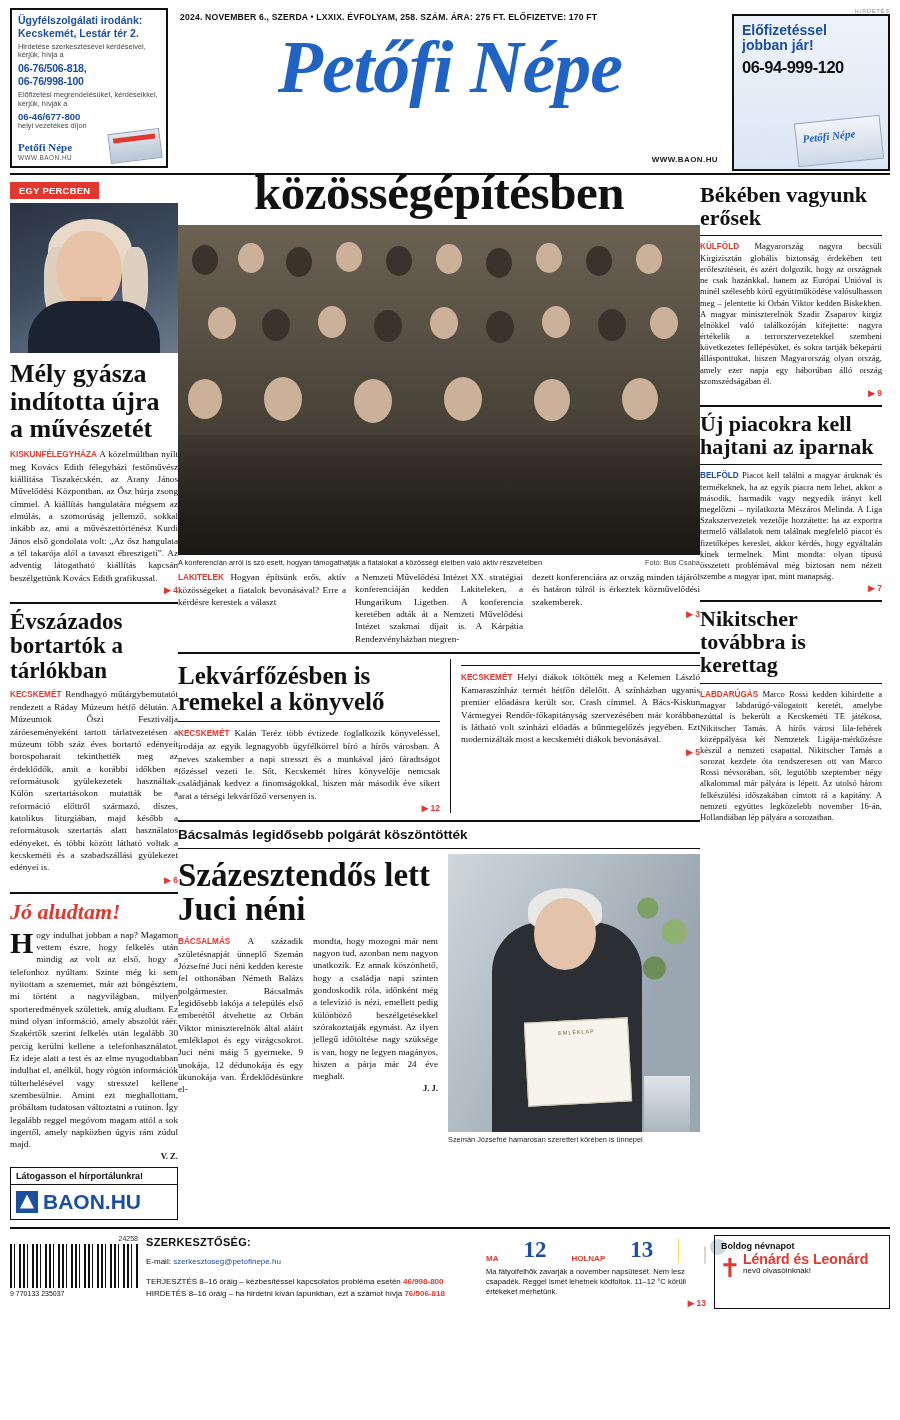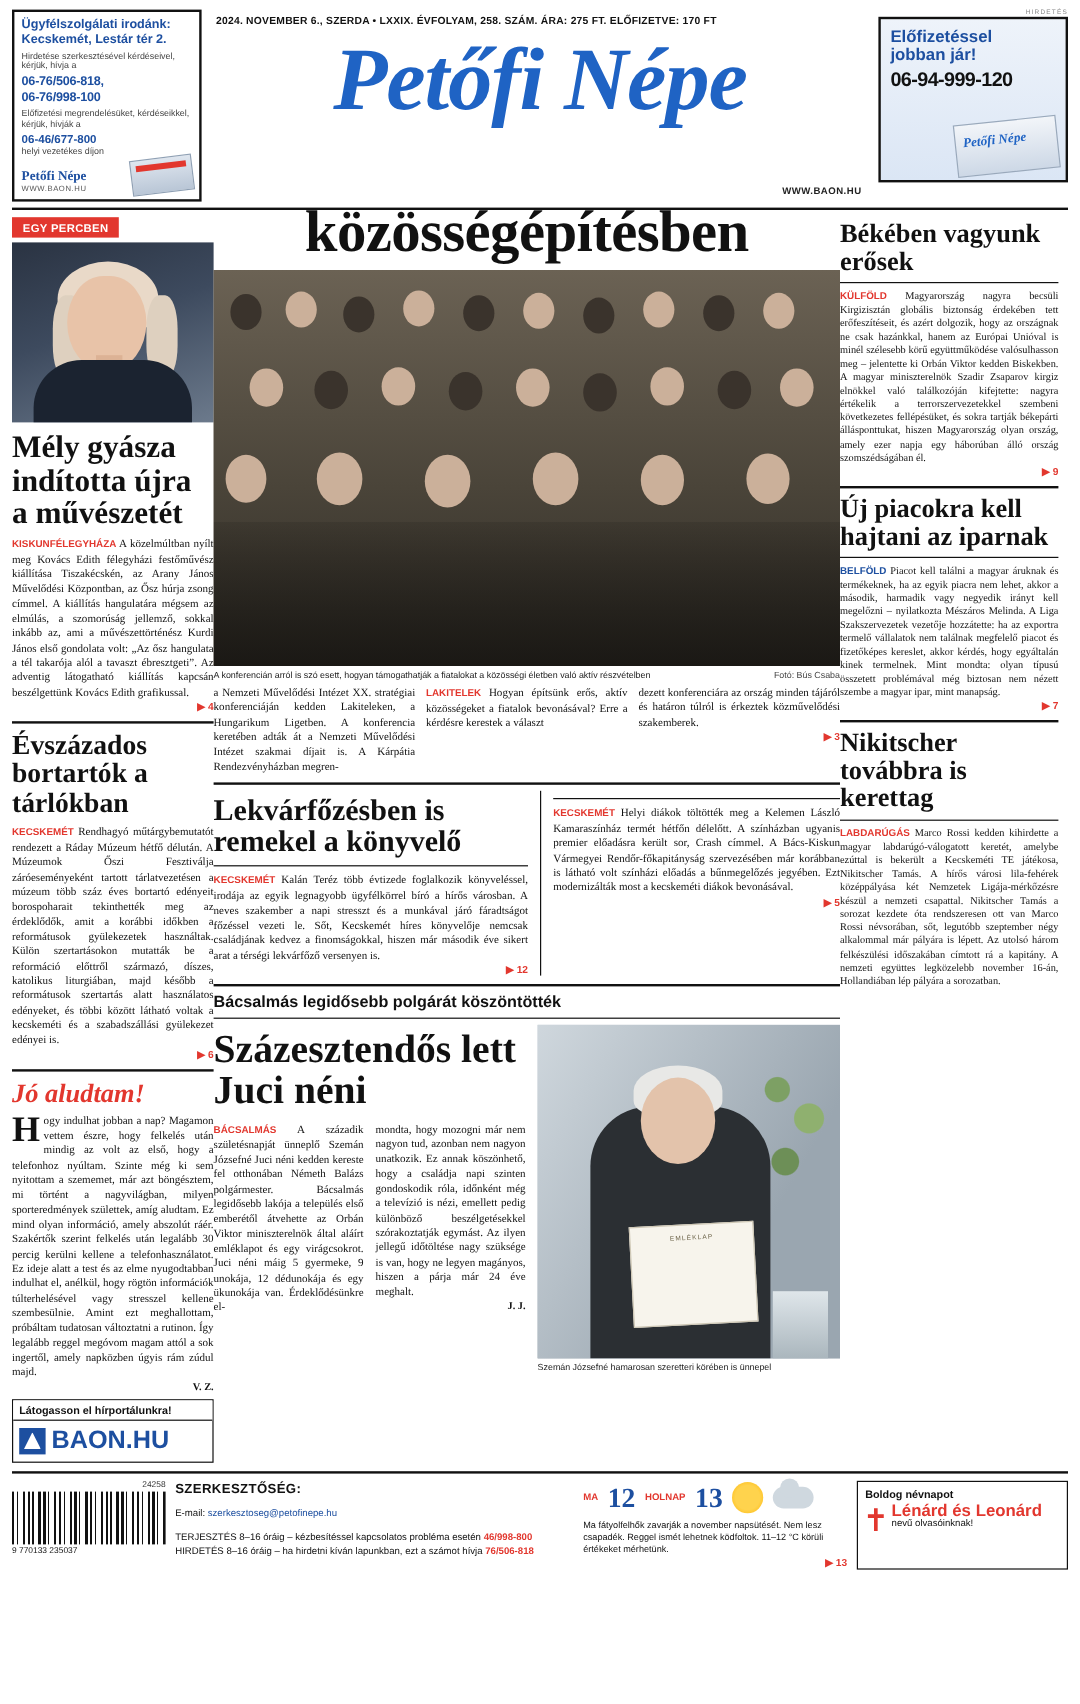--- a/index.html
+++ b/index.html
@@ -41,21 +41,21 @@
     font-family:"Liberation Serif", serif; font-weight:bold; font-style:italic;
     font-size:74px; color:#1f63c4; line-height:1; margin-top:8px; letter-spacing:-1px;
   }
   .weburl { font-family:"Liberation Sans",sans-serif; font-size:8px; font-weight:bold;
     color:#222; position:absolute; right:8px; bottom:4px; letter-spacing:.4px;}
 
   .adbox-right { width:158px; position:relative; }
   .hird { font-family:"Liberation Sans",sans-serif; font-size:5.4px; color:#888;
     text-align:right; letter-spacing:1px; }
   .adbox-right .inner {
-    border:2px solid #111; height:138px; background:linear-gradient(180deg,#eef3fa,#dbe6f5);
+    border:2px solid #111; height:157px; background:linear-gradient(180deg,#eef3fa,#dbe6f5);
     padding:7px 8px; position:relative; overflow:hidden;
   }
   .adbox-right .hl { color:#1d4fa0; font-weight:bold; font-size:14px; line-height:1.05;
     font-family:"Liberation Sans",sans-serif;}
   .adbox-right .ph { color:#111; font-weight:bold; font-size:16.5px; margin-top:6px;
     font-family:"Liberation Sans",sans-serif; letter-spacing:-.5px;}
   .adbox-right .paper2 { position:absolute; right:6px; bottom:6px; width:86px; height:44px;
      background:linear-gradient(180deg,#f2f5f9,#cdd8e6); border:1px solid #9aa9bb; transform:rotate(-6deg);}
   .adbox-right .paper2:after{content:"Petőfi Népe"; position:absolute; left:6px; top:9px;
      font-family:"Liberation Serif",serif; font-style:italic; font-weight:bold;
@@ -184,21 +184,21 @@
   .barcode { width:128px; }
   .bc-num { font-family:"Liberation Sans",sans-serif; font-size:7px; text-align:right; color:#333;}
   .bc-bars { height:44px; margin-top:2px;
      background:repeating-linear-gradient(90deg,#111 0 2px,#fff 2px 4px,#111 4px 5px,#fff 5px 9px,#111 9px 11px,#fff 11px 13px);}
   .bc-iss { font-family:"Liberation Sans",sans-serif; font-size:7px; margin-top:2px;}
   .ed { flex:1; font-family:"Liberation Sans",sans-serif; font-size:8px; line-height:1.45; }
   .ed-title { font-weight:bold; font-size:11px; letter-spacing:.3px;}
   .ed-mail { color:#1d4fa0; }
   .ed-red { color:#e2372e; font-weight:bold; }
   .weather { width:220px; font-family:"Liberation Sans",sans-serif; font-size:7.6px; line-height:1.3;}
-  .wrow { display:flex; align-items:center; gap:8px; }
+  .wrow { display:flex; align-items:flex-end; gap:25px; }
   .wlab { font-weight:bold; font-size:8px; color:#e2372e; }
   .wtemp { font-family:"Liberation Serif",serif; font-weight:bold; font-size:23px; color:#1d4fa0;}
   .sun { width:26px; height:26px; border-radius:50%;
     background:radial-gradient(circle,#ffd34d 55%,#ffb300 100%);}
   .cloud { width:34px; height:18px; background:#cfd8df; border-radius:10px; position:relative;}
   .cloud:before{content:""; position:absolute; left:6px; top:-7px; width:16px; height:16px; border-radius:50%;
      background:#cfd8df;}
   .nev { width:176px; border:1px solid #111; padding:5px 6px; font-family:"Liberation Sans",sans-serif;
      font-size:8px; line-height:1.25; position:relative;}
   .nev .t { font-weight:bold; font-size:9px; }
@@ -331,25 +331,25 @@
         </div>
         <div class="seatrow"></div>
       </div>
       <div class="caption">
         <span>A konferencián arról is szó esett, hogyan támogathatják a fiatalokat a közösségi életben való aktív részvételben</span>
         <span class="credit">Fotó: Bús Csaba</span>
       </div>
 
       <div class="cols3">
         <div class="body-txt">
-          <span>a Nemzeti Művelődési Intézet XX. stratégiai konferenciáján kedden Lakiteleken, a Hungarikum Ligetben. A konferencia keretében adták át a Nemzeti Művelődési Intézet szakmai díjait is. A Kárpátia Rendezvényházban megren-</span>
-        </div>
-        <div class="body-txt">
           <span class="kicker">LAKITELEK</span>
           <span>Hogyan építsünk erős, aktív közösségeket a fiatalok bevonásával? Erre a kérdésre kerestek a választ</span>
+        </div>
+        <div class="body-txt">
+          <span>a Nemzeti Művelődési Intézet XX. stratégiai konferenciáján kedden Lakiteleken, a Hungarikum Ligetben. A konferencia keretében adták át a Nemzeti Művelődési Intézet szakmai díjait is. A Kárpátia Rendezvényházban megren-</span>
         </div>
         <div class="body-txt">
           <span>dezett konferenciára az ország minden tájáról és határon túlról is érkeztek közművelődési szakemberek.</span>
           <span class="pagref">▶ 3</span>
         </div>
       </div>
 
       <div class="hr2"></div>
 
       <div class="cols2">

